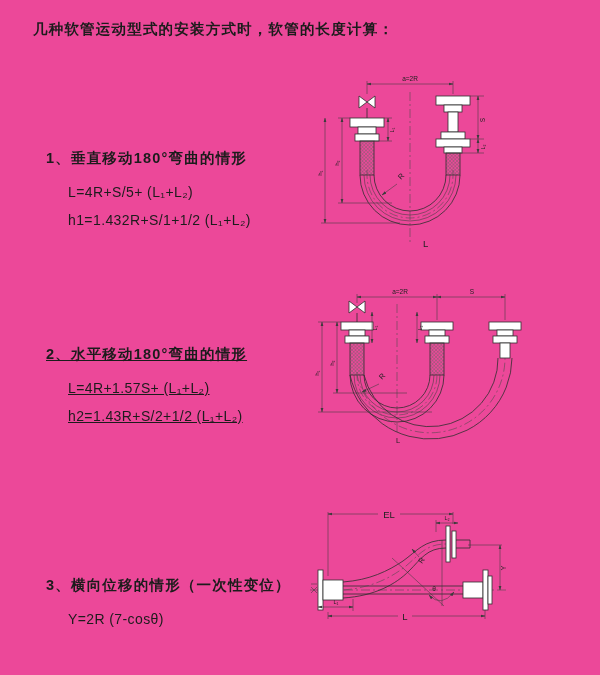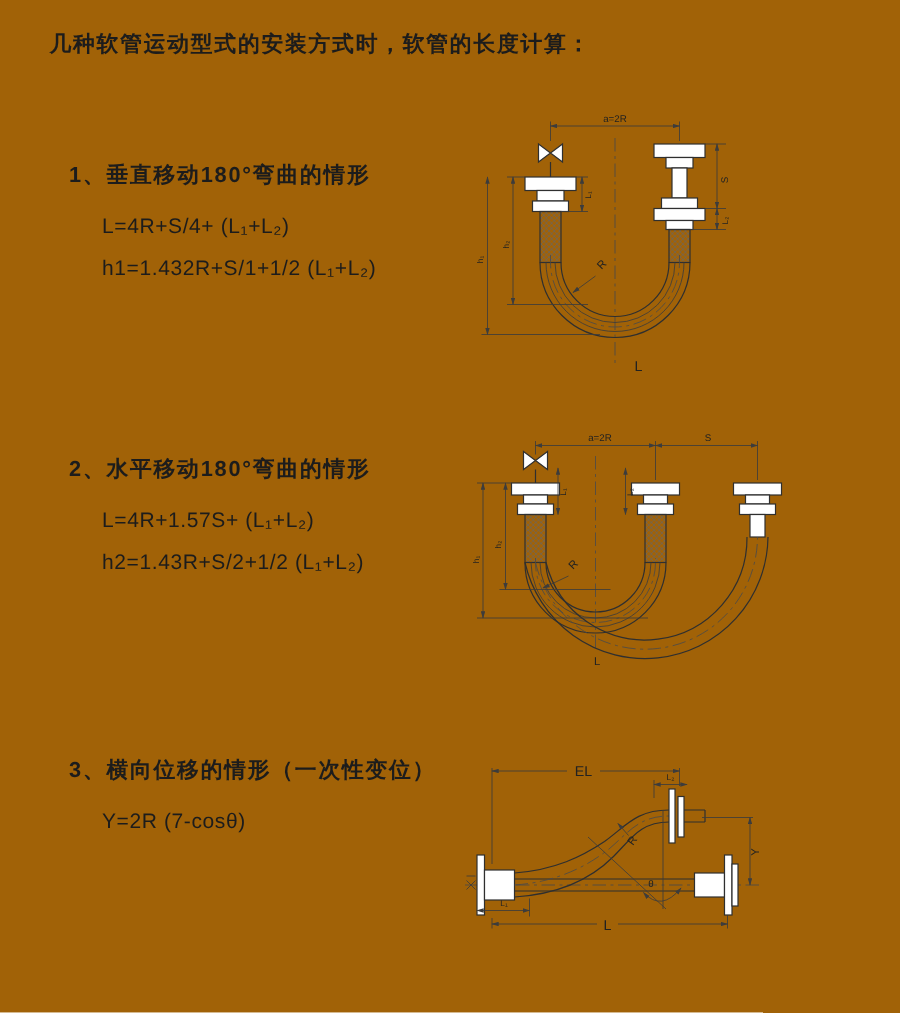--- a/index.html
+++ b/index.html
@@ -1,21 +1,21 @@
 <!DOCTYPE html>
 <html><head>
 <meta charset="utf-8">
 <style>
   html,body{margin:0;padding:0;background:#fff;}
-  .page{position:relative;width:600px;height:675px;background:#a16207;overflow:hidden;
+  .page{position:relative;width:600px;height:675px;background:#ec4899;overflow:hidden;
         font-family:"Liberation Sans","DejaVu Sans",sans-serif;color:#1c1c1c;}
   .doc-title{position:absolute;left:33px;top:20px;font-size:14.5px;font-weight:600;
              letter-spacing:1.2px;}
-  .section{position:absolute;left:46px;}
-  .sec1{top:107px;} .sec2{top:303px;} .sec3{top:504px;}
+  .section{position:absolute;left:46px;margin-top:42px;}
+  .sec1{top:107px;} .sec2{top:303px;text-decoration:underline;} .sec3{top:534px;}
   .sec-heading{font-size:14.5px;font-weight:600;letter-spacing:1.2px;}
   .formulas{margin:10px 0 0 22px;font-size:14px;line-height:28px;letter-spacing:.4px;}
   .formula{white-space:pre;}
   svg.diagram{position:absolute;overflow:visible;}
   .d1{left:310px;top:70px;} .d2{left:310px;top:280px;} .d3{left:300px;top:500px;}
   svg .ln{stroke:#2f2f2f;stroke-width:.8;fill:none;}
   svg .thin{stroke:#3c3c3c;stroke-width:.55;fill:none;}
   svg .dim{stroke:#3c3c3c;stroke-width:.55;fill:none;}
   svg .cl{stroke:#4a4a4a;stroke-width:.55;fill:none;stroke-dasharray:9 3 2 3;}
   svg .part{stroke:#2f2f2f;stroke-width:.8;fill:#ffffff;}
@@ -26,21 +26,21 @@
 </head>
 <body>
 
 <div class="page">
 
   <div class="doc-title">几种软管运动型式的安装方式时，软管的长度计算：</div>
 
   <div class="section sec1">
     <div class="sec-heading">1、垂直移动180°弯曲的情形</div>
     <div class="formulas">
-      <div class="formula">L=4R+S/4+ (L₁+L₂)</div>
+      <div class="formula">L=4R+S/5+ (L₁+L₂)</div>
       <div class="formula">h1=1.432R+S/1+1/2 (L₁+L₂)</div>
     </div>
   </div>
 
   <div class="section sec2">
     <div class="sec-heading">2、水平移动180°弯曲的情形</div>
     <div class="formulas">
       <div class="formula">L=4R+1.57S+ (L₁+L₂)</div>
       <div class="formula">h2=1.43R+S/2+1/2 (L₁+L₂)</div>
     </div>

